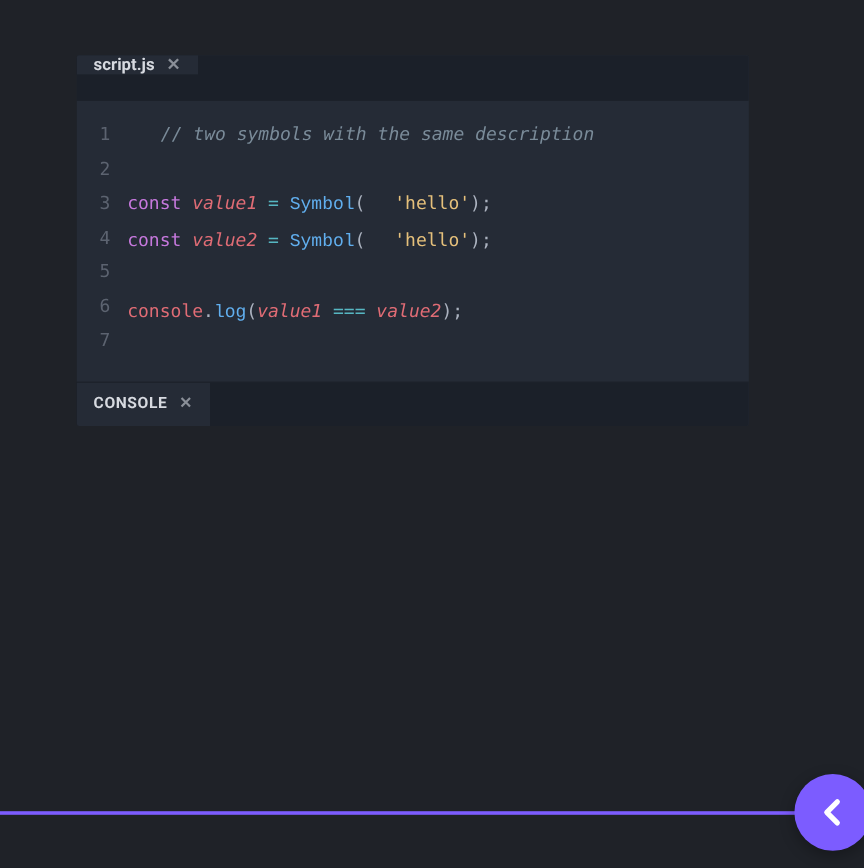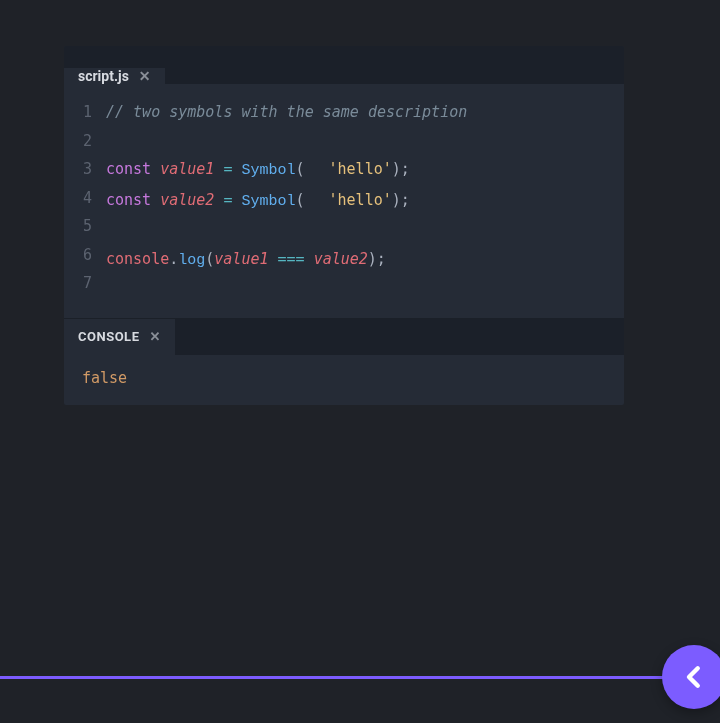--- a/index.html
+++ b/index.html
@@ -43,21 +43,21 @@
   }
   .outro { margin-top: 24px; }
   .editor {
     background: var(--editor-bg);
     border-radius: 2px;
     overflow: hidden;
     width: 560px;
   }
   .tabbar {
     display: flex;
-    align-items: flex-end;
+    align-items: flex-start;
     background: var(--tabbar-bg);
     height: 38px;
   }
   .tab {
     display: flex;
     align-items: center;
     gap: 10px;
     padding: 0 14px;
     background: var(--tab-active-bg);
     color: #d7dae0;
@@ -79,21 +79,21 @@
   .gutter {
     width: 42px;
     text-align: right;
     padding-right: 14px;
     color: var(--gutter);
     user-select: none;
   }
   .gutter div { }
   .code { flex: 1; white-space: pre; color: var(--punct); }
   .code .line { display: block; }
-  .tok-comment { color: var(--comment); font-style: italic; }
+  .tok-comment { color: var(--comment); font-style: italic; margin-left: 28px; }
   .tok-keyword { color: var(--keyword); }
   .tok-ident { color: var(--identifier); font-style: italic; }
   .tok-op { color: var(--operator); }
   .tok-func { color: var(--func); font-family: Liberation Mono, monospace; }
   .tok-str { color: var(--string); margin-left: 24px; }
   .tok-obj { color: var(--identifier); }
   .sep {
     height: 1px;
     background: rgba(0,0,0,0.25);
   }
@@ -186,21 +186,20 @@
 
     <div class="sep"></div>
 
     <div class="console-tabbar">
       <div class="console-tab">
         <span>CONSOLE</span>
         <span class="close">✕</span>
       </div>
     </div>
 
-    <div class="console-out">false</div>
 
   </div>
 
 
 </div>
 
 <div class="bottom-line"></div>
 
 <div class="fab">
   <svg viewBox="0 0 24 24">

